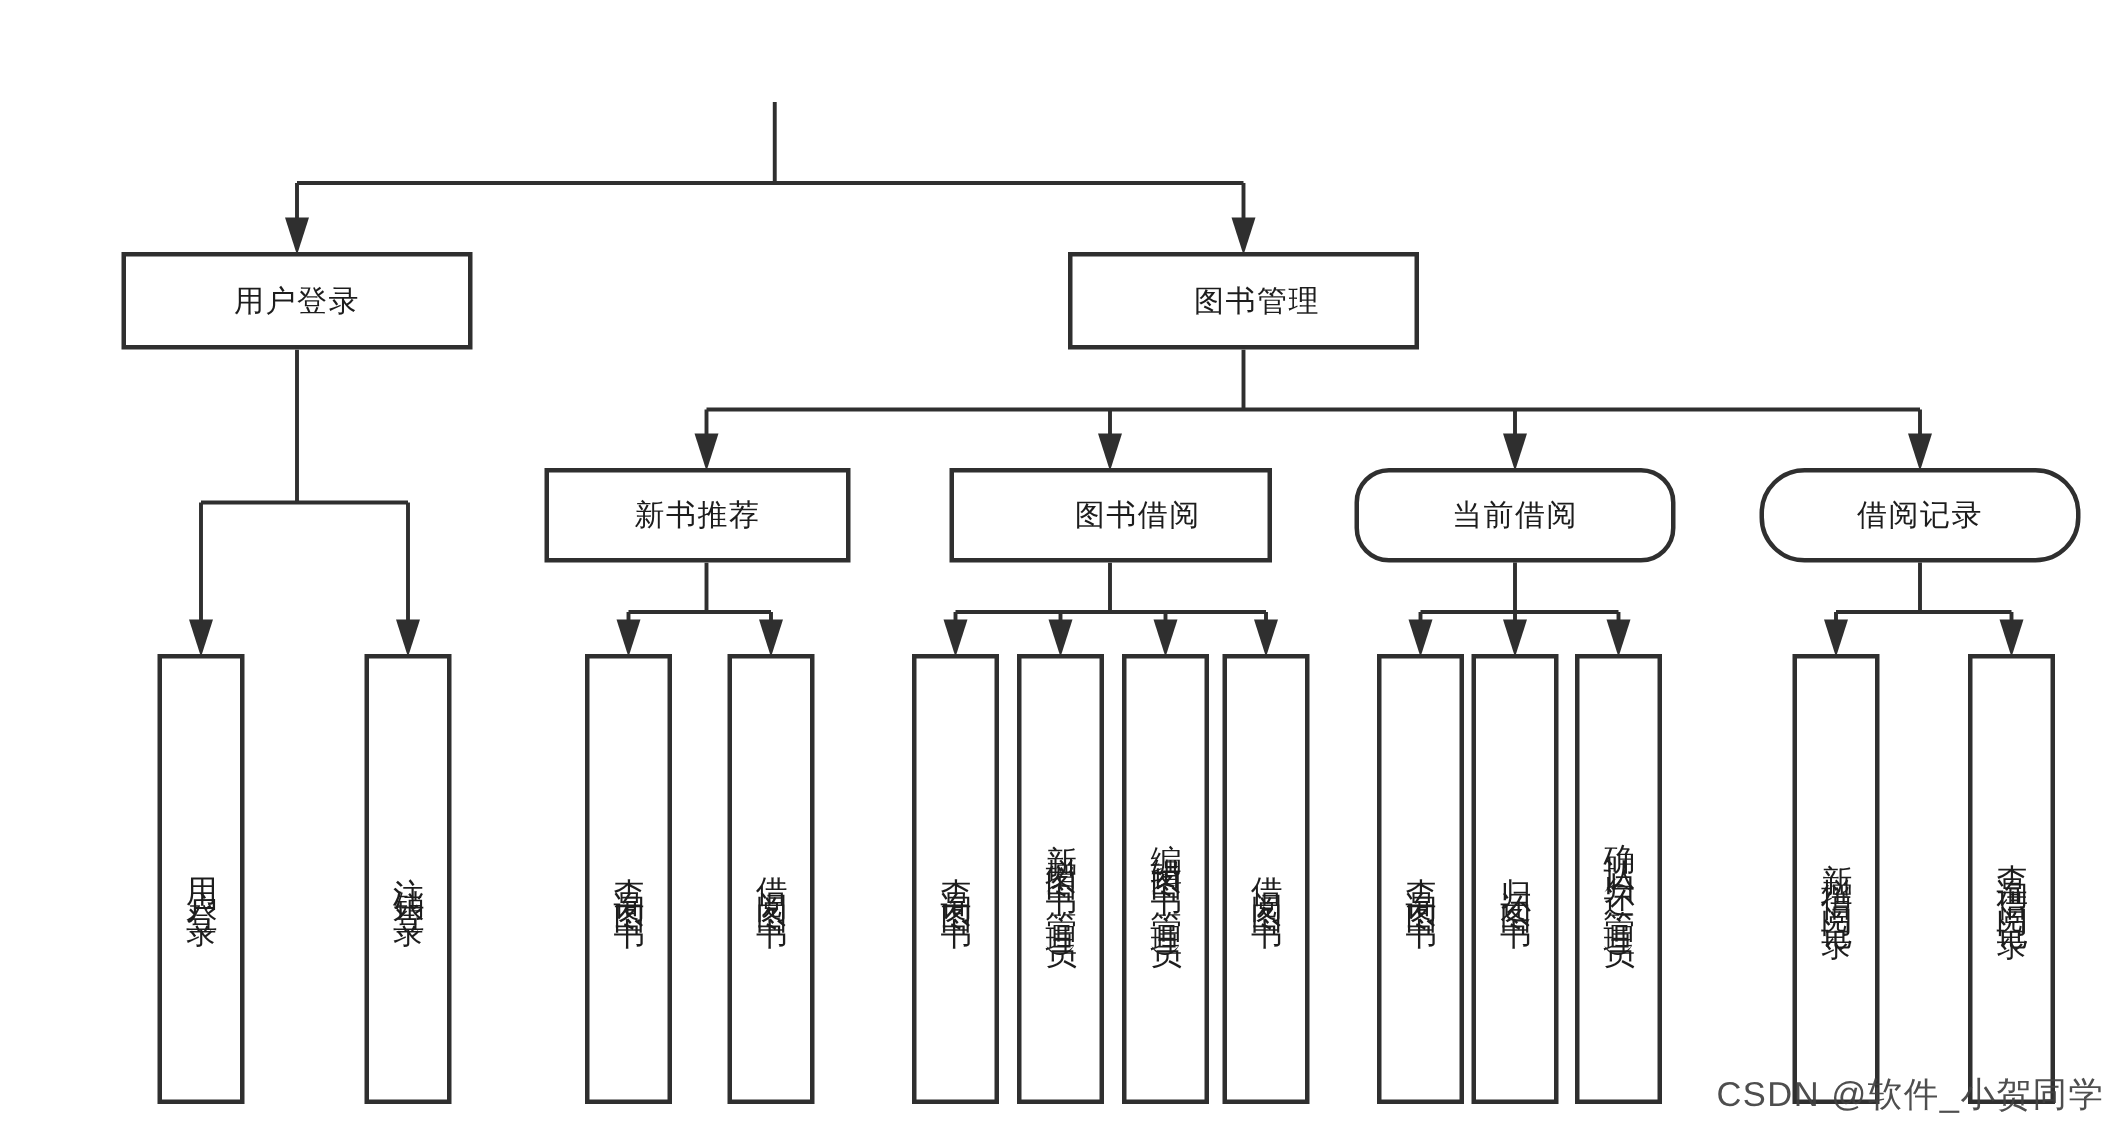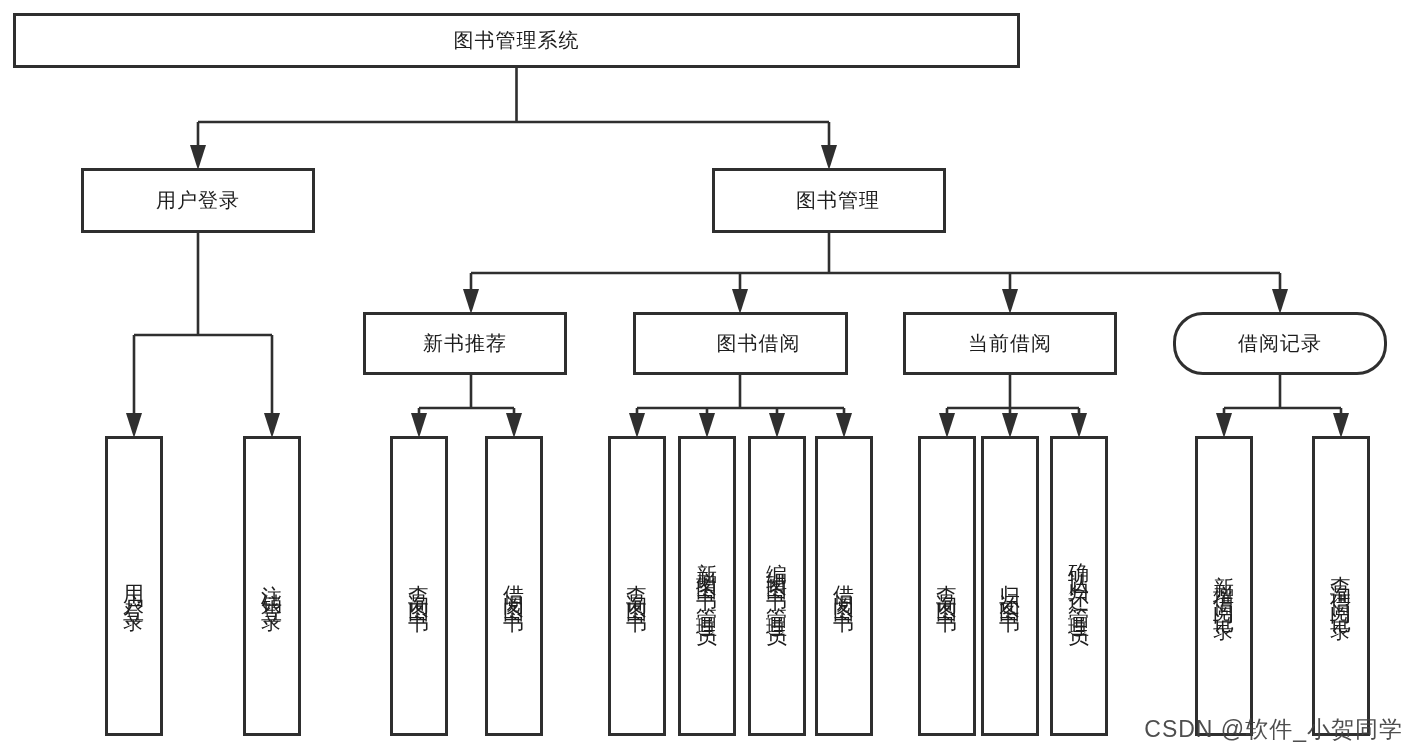--- a/index.html
+++ b/index.html
@@ -30,21 +30,21 @@
     white-space:nowrap;
   }
   
   #n-root{left:13px;top:13px;width:1007px;height:55px;}
   
   #b0{left:81px;top:168px;width:234px;height:65px;}
   #b1{left:712px;top:168px;width:234px;height:65px;padding-left:18px;}
   
   #m0{left:363px;top:312px;width:204px;height:63px;}
   #m1{left:633px;top:312px;width:215px;height:63px;padding-left:36px;}
-  #m2{left:903px;top:312px;width:214px;height:63px;}
+  #m2{left:903px;top:312px;width:214px;height:63px;border-radius:23px;}
   #m3{left:1173px;top:312px;width:214px;height:63px;border-radius:30px;}
   
   .leaf{top:436px;width:58px;height:300px;}
   #f0{left:105px;}  #f1{left:243px;}
   #f2{left:390px;}  #f3{left:485px;}
   #f4{left:608px;}  #f5{left:678px;}
   #f6{left:748px;}  #f7{left:815px;}
   #f8{left:918px;}  #f9{left:981px;}  #f10{left:1050px;}
   #f11{left:1195px;} #f12{left:1312px;}
   #watermark{
@@ -87,23 +87,20 @@
       <polygon points="769,413 785,413 777,438"></polygon>
       <polygon points="836,413 852,413 844,438"></polygon>
       <polygon points="939,413 955,413 947,438"></polygon>
       <polygon points="1002,413 1018,413 1010,438"></polygon>
       <polygon points="1071,413 1087,413 1079,438"></polygon>
       <polygon points="1216,413 1232,413 1224,438"></polygon>
       <polygon points="1333,413 1349,413 1341,438"></polygon>
     </g>
   </svg>
 
-  <div class="node" id="n-root">
-    <span class="hlabel">图书管理系统</span>
-  </div>
 
   <div class="node" id="b0">
     <span class="hlabel">用户登录</span>
   </div>
   <div class="node" id="b1">
     <span class="hlabel">图书管理</span>
   </div>
 
   <div class="node" id="m0">
     <span class="hlabel">新书推荐</span>

